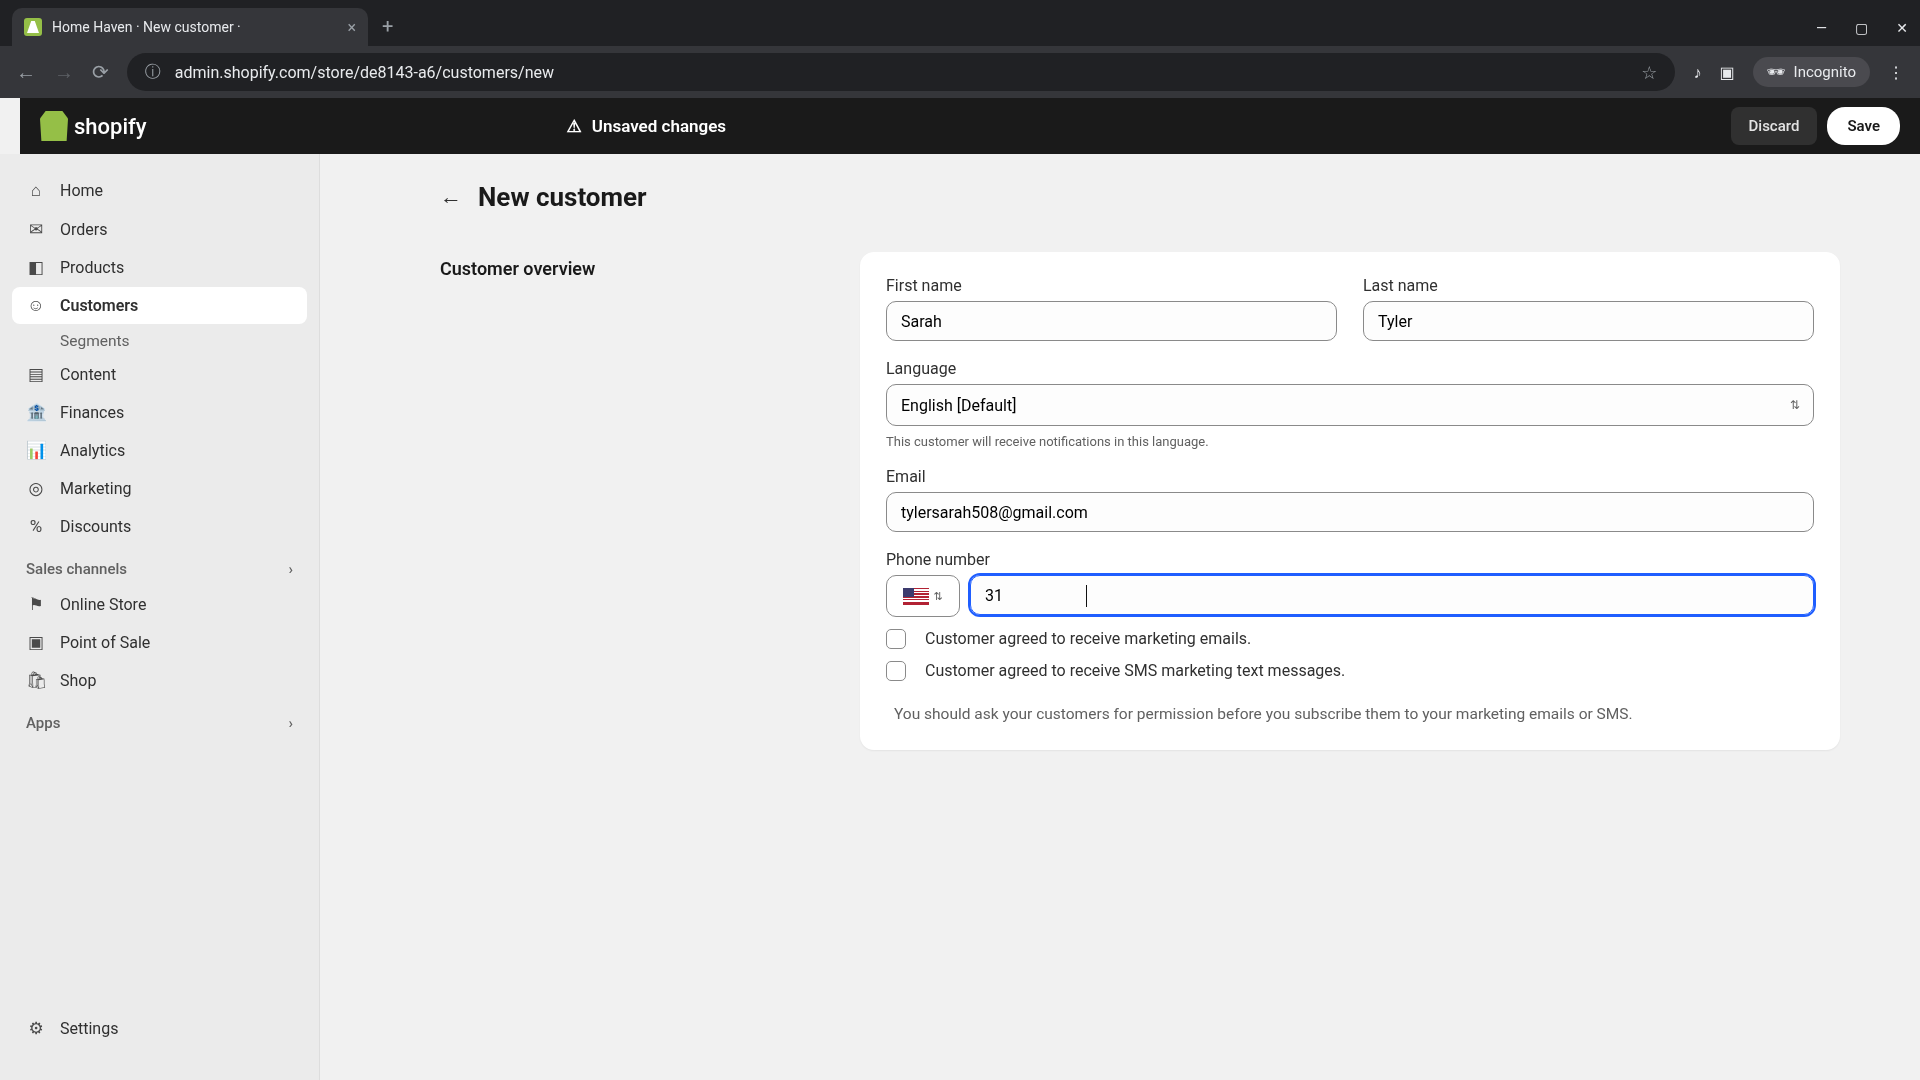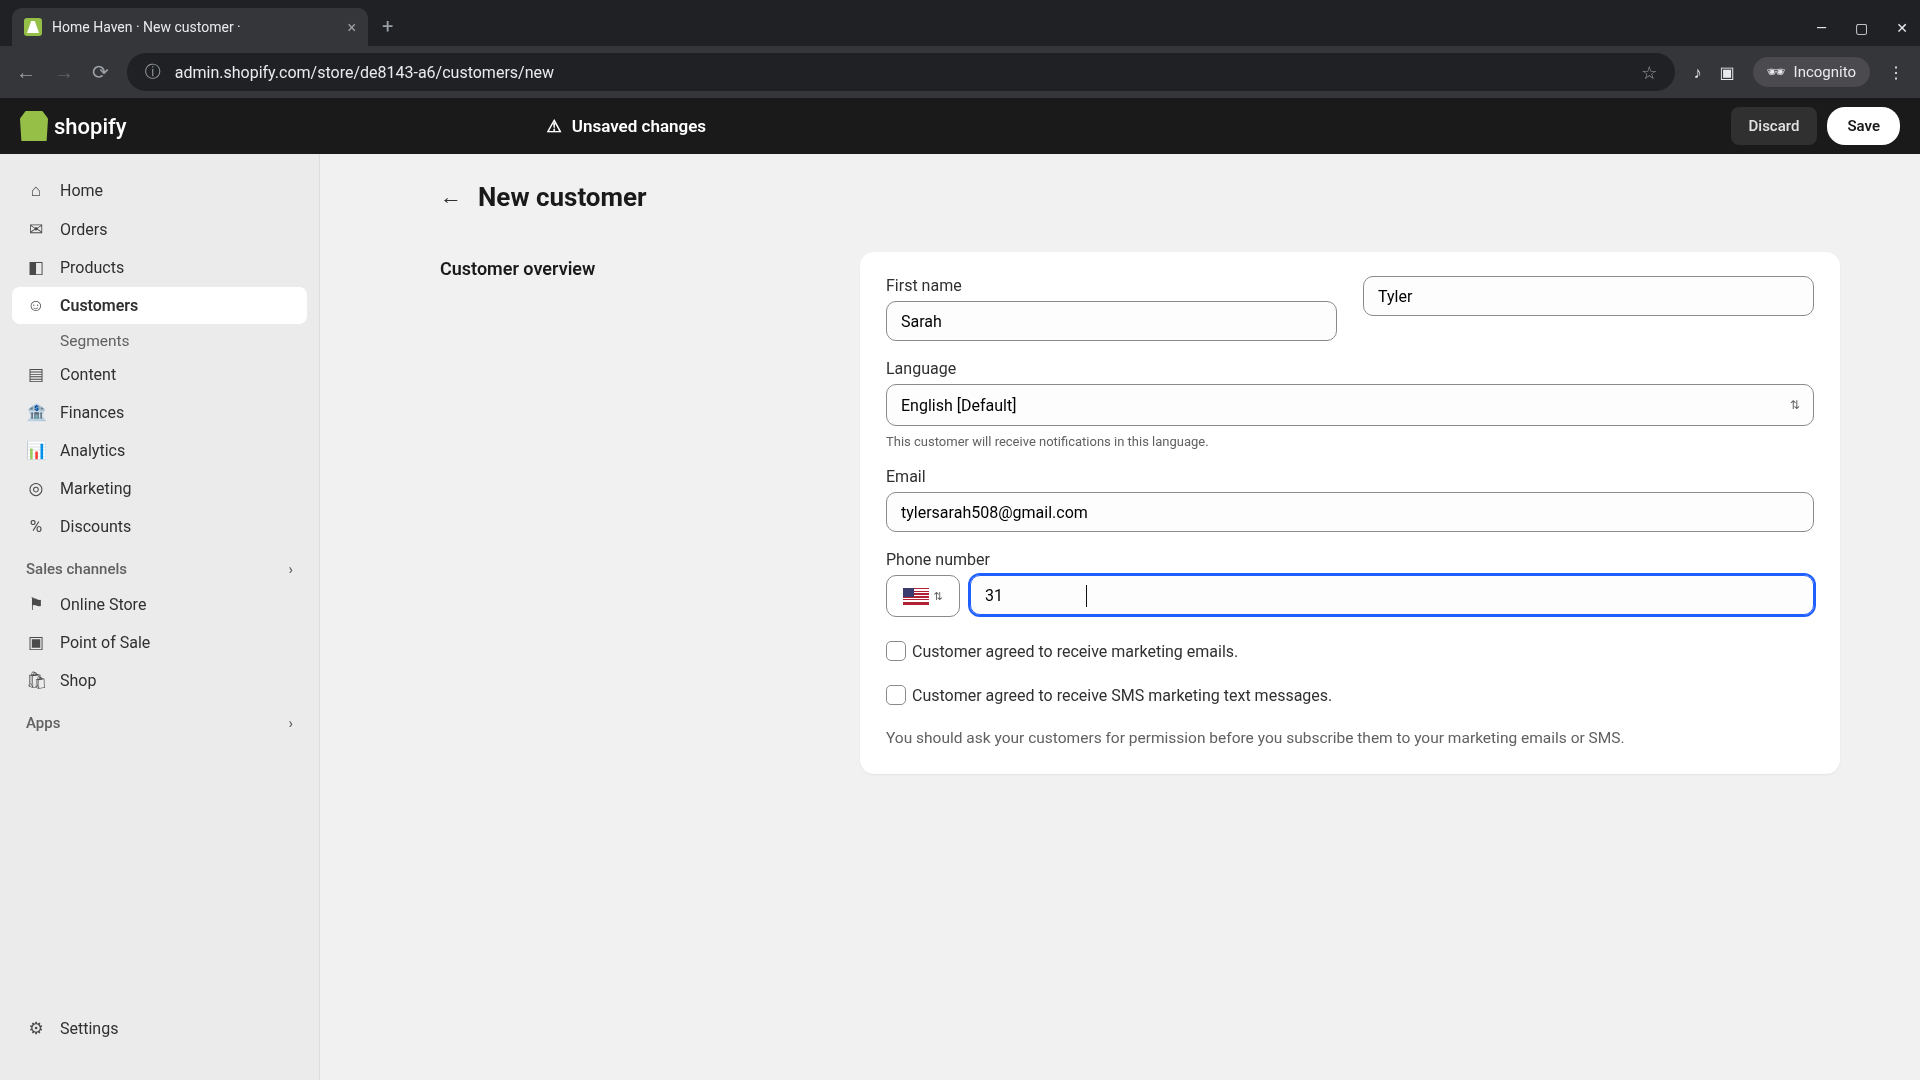--- a/index.html
+++ b/index.html
@@ -20,21 +20,21 @@
 .nav-btn { color: #9aa0a6; font-size: 20px; cursor: pointer; }
 .nav-btn.disabled { opacity: 0.4; }
 .url-bar { flex: 1; background: #202124; border-radius: 24px; height: 38px; display: flex; align-items: center; padding: 0 18px; gap: 14px; }
 .url-text { color: #e8eaed; font-size: 16px; }
 .url-icon { color: #9aa0a6; font-size: 16px; }
 .star-icon { color: #9aa0a6; margin-left: auto; font-size: 18px; }
 .toolbar-right { display: flex; align-items: center; gap: 18px; color: #e8eaed; }
 .incognito-badge { background: #4a4a4f; border-radius: 18px; padding: 6px 14px; display: flex; align-items: center; gap: 8px; font-size: 15px; }
 
 
-.app-bar { background: #1a1a1a; height: 56px; display: flex; align-items: center; padding: 0 20px; }
+.app-bar { background: #1a1a1a; height: 56px; display: flex; align-items: center; padding: 0 20px; margin-left: 20px; }
 .shopify-logo { display: flex; align-items: center; gap: 6px; }
 .shopify-bag { width: 28px; height: 30px; background: #95bf47; clip-path: polygon(20% 0, 80% 0, 100% 25%, 95% 100%, 5% 100%, 0 25%); }
 .shopify-text { color: #fff; font-size: 22px; font-weight: 500; }
 .unsaved { display: flex; align-items: center; gap: 10px; margin-left: 420px; color: #fff; font-size: 17px; font-weight: 600; }
 .app-actions { margin-left: auto; display: flex; gap: 10px; }
 .btn-discard { background: #303030; color: #e3e3e3; border: none; padding: 10px 18px; border-radius: 8px; font-size: 15px; font-weight: 500; cursor: pointer; }
 .btn-save { background: #fff; color: #1a1a1a; border: none; padding: 10px 20px; border-radius: 18px; font-size: 15px; font-weight: 600; cursor: pointer; }
 
 
 .app-body { display: flex; height: calc(1080px - 154px); }
@@ -66,24 +66,24 @@
 .select-caret { position: absolute; right: 14px; top: 50%; transform: translateY(-50%); color: #616161; font-size: 12px; pointer-events: none; }
 .help-text { color: #616161; font-size: 13px; margin-top: 8px; }
 
 .phone-row { display: flex; gap: 10px; }
 .country-select { width: 74px; height: 42px; border: 1px solid #8a8a8a; border-radius: 10px; display: flex; align-items: center; justify-content: center; gap: 4px; cursor: pointer; }
 .flag { width: 26px; height: 17px; background: linear-gradient(to bottom, #b22234 0%, #b22234 8%, #fff 8%, #fff 16%, #b22234 16%, #b22234 24%, #fff 24%, #fff 32%, #b22234 32%, #b22234 40%, #fff 40%, #fff 48%, #b22234 48%, #b22234 56%, #fff 56%, #fff 64%, #b22234 64%, #b22234 72%, #fff 72%, #fff 80%, #b22234 80%); position: relative; }
 .flag::before { content:""; position:absolute; top:0; left:0; width: 11px; height: 9px; background:#3c3b6e; }
 .phone-input-wrap { flex: 1; position: relative; }
 .cursor-caret { position: absolute; left: 116px; top: 10px; height: 22px; width: 1px; background: #111; }
 
-.check-row { display: flex; align-items: center; gap: 6px; margin-top: 24px; }
+.check-row { display: flex; gap: 19px; margin-top: 12px; }
 .checkbox { width: 20px; height: 20px; border: 1.5px solid #8a8a8a; border-radius: 5px; cursor: pointer; }
 .check-label { font-size: 16px; color: #303030; }
-.disclosure { color: #616161; font-size: 15.5px; margin-top: 22px; line-height: 1.5; }
+.disclosure { color: #616161; font-size: 15.5px; margin-top: 22px; line-height: 1.5; margin-left: 8px; }
 
 .sidebar-wrap { position: relative; height: 100%; }
 </style>
 </head>
 <body>
 
 <div class="browser-chrome">
   <div class="tab">
     <div class="tab-favicon"></div>
     <span class="tab-title">Home Haven · New customer ·</span>
@@ -211,20 +211,21 @@
     <div class="content-row">
       <div class="section-label">Customer overview</div>
       <div class="card">
 
         <div class="form-row">
           <div class="form-group">
             <label class="form-label">First name</label>
             <input class="text-input" value="Sarah" style="">
           </div>
           <div class="form-group">
+            <label class="form-label">Last name</label>
             <input class="text-input" value="Tyler" style="">
           </div>
         </div>
 
         <div class="form-group" style="margin-bottom:18px;">
           <label class="form-label">Language</label>
           <div class="select-wrap">
             <input class="select-input" readonly="" value="English [Default]" style="">
             <span class="select-caret">⇅</span>
           </div>

